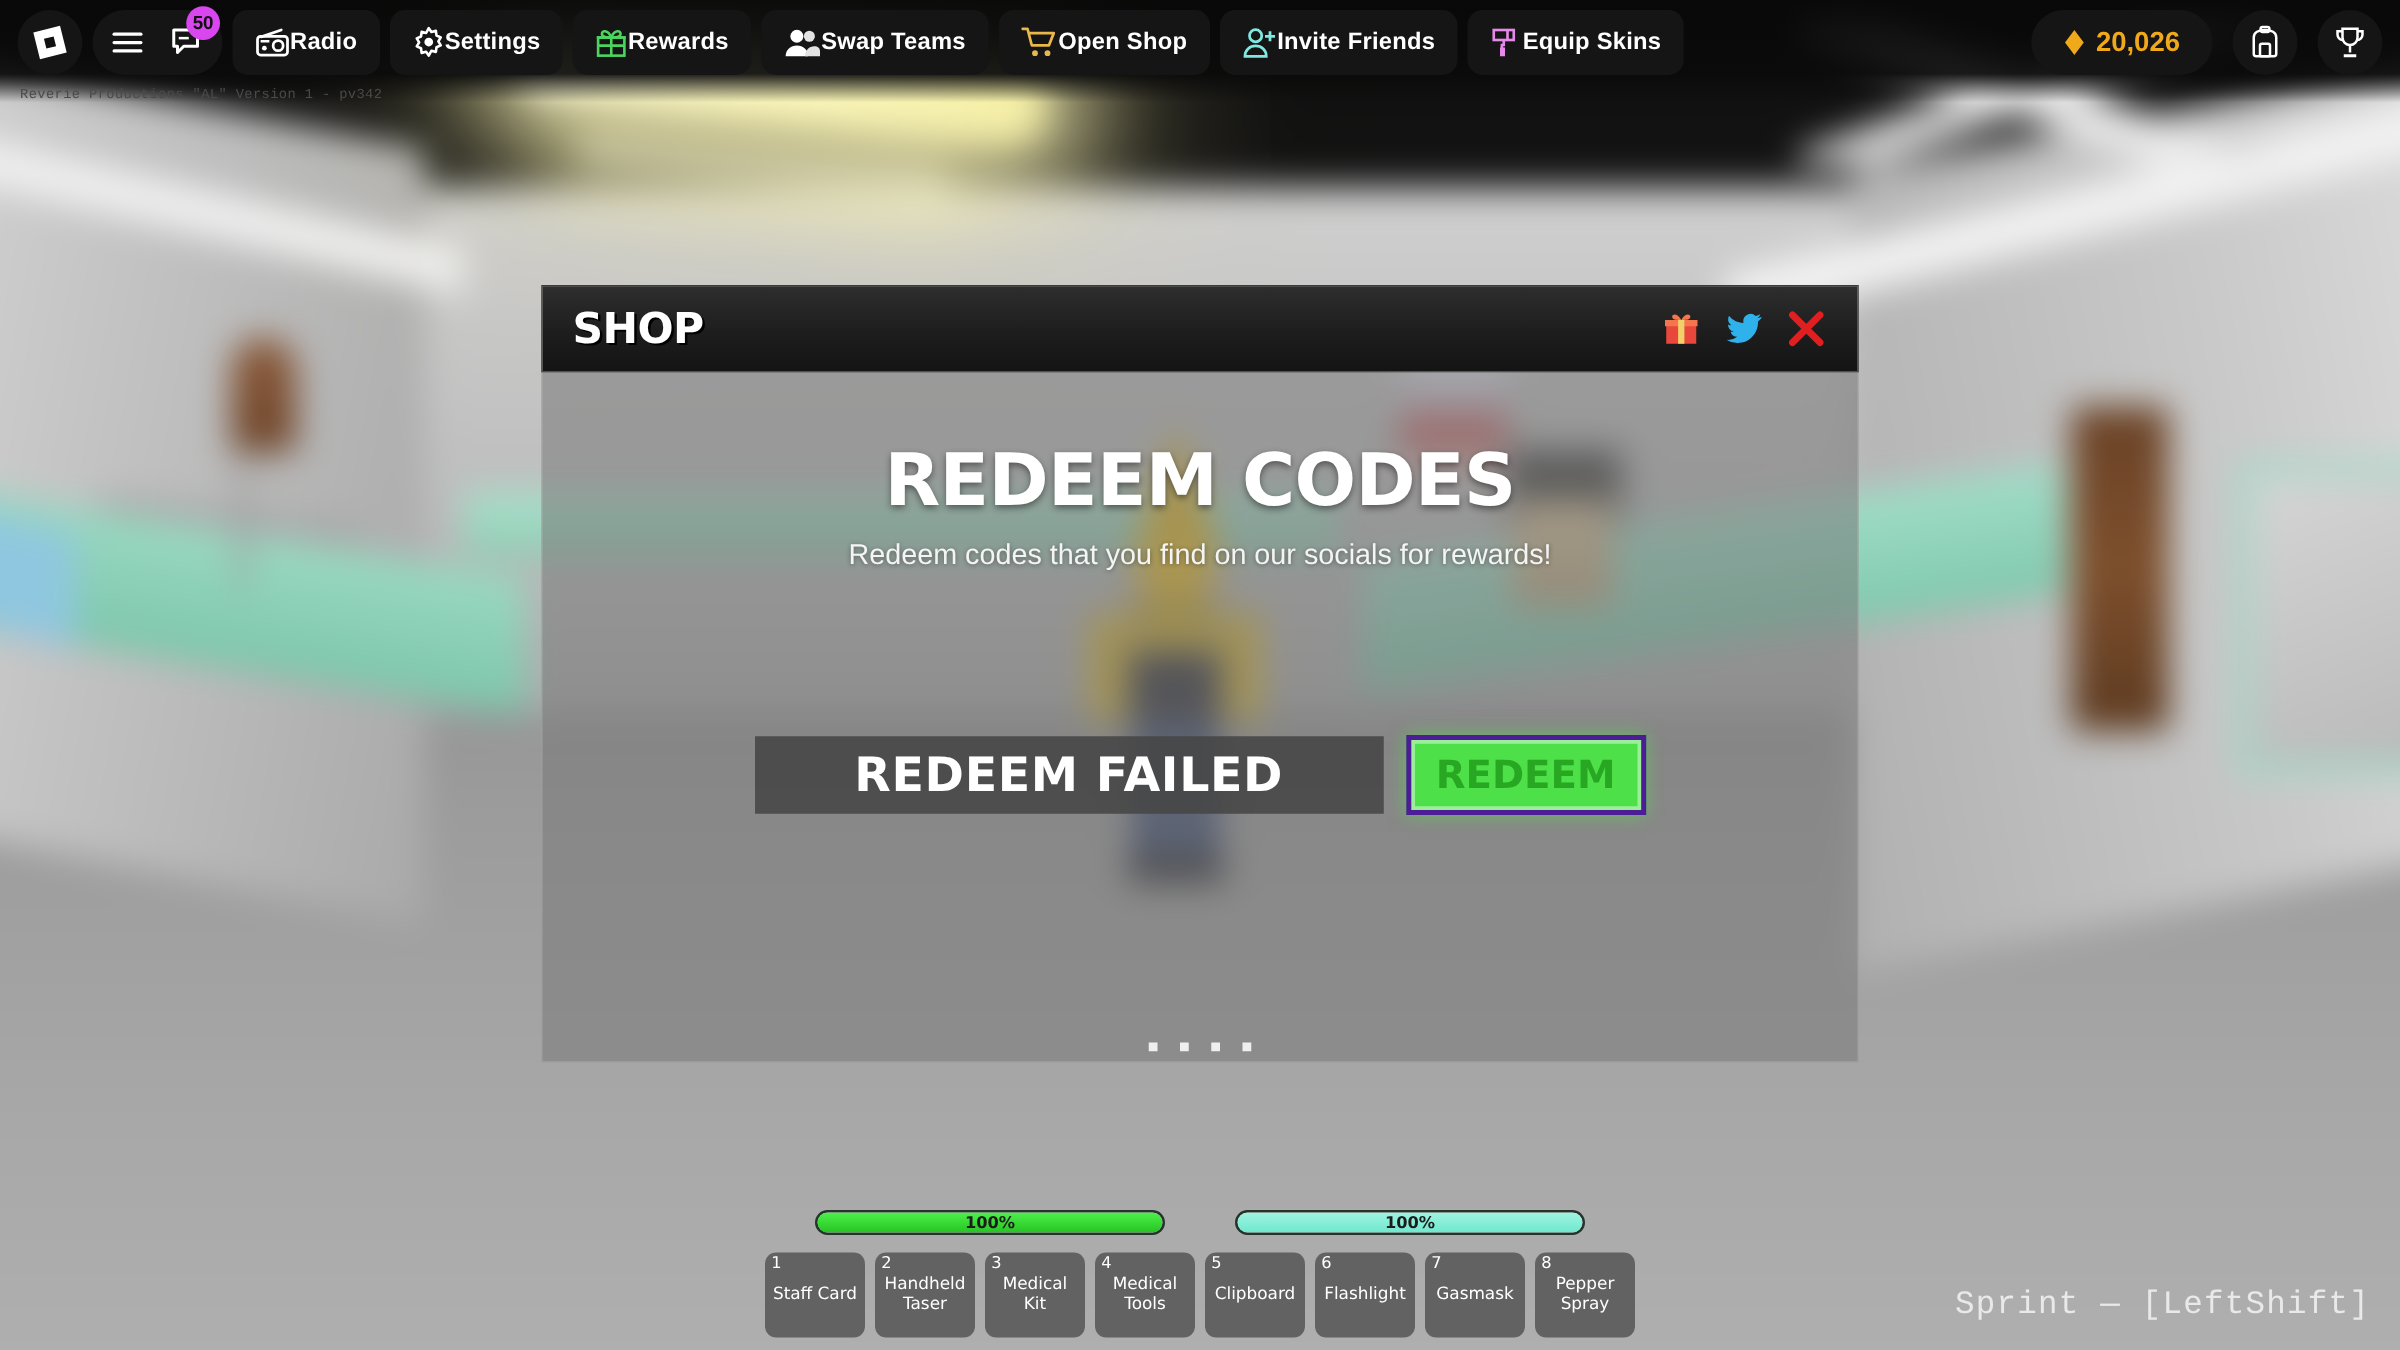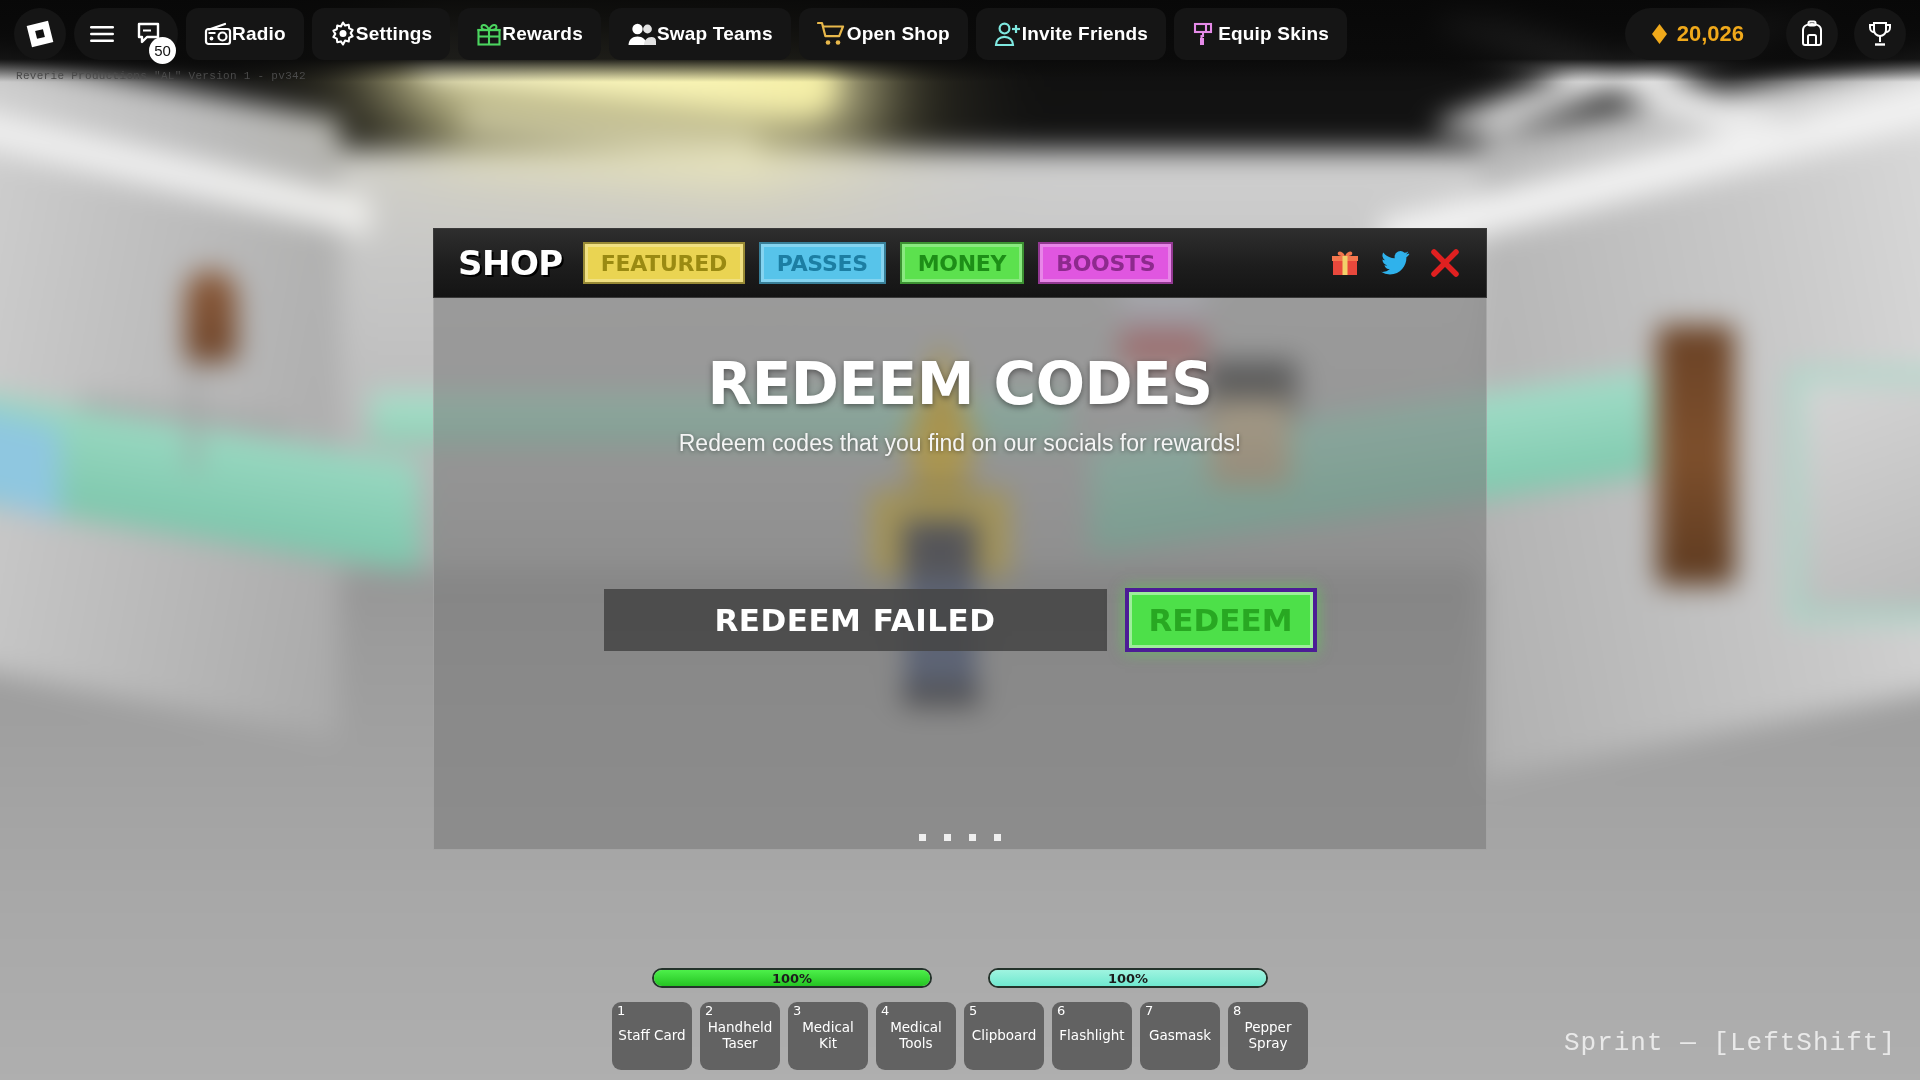--- a/index.html
+++ b/index.html
@@ -171,22 +171,22 @@
     display:flex; align-items:center; padding:0 18px;
     color:#fff; font-size:19px; font-weight:700; letter-spacing:.2px;
     flex:0 0 auto;
   }
   .tb-group { display:flex; align-items:center; gap:0; background:#151515; border-radius:26px; height:52px; padding:0 4px;}
   .tb-group .tb-circle { background:transparent; width:48px;}
   .tb-spacer { flex:1 1 auto; }
   .badge-50 {
     position:absolute; right:-2px; top:-3px;
     min-width:27px; height:27px; border-radius:14px;
-    background:#ffffff; color:#111; font-size:15px; font-weight:400;
-    display:flex; align-items:center; justify-content:center; padding:0 5px;margin-top:32px;
+    background:#d946ef; color:#111; font-size:15px; font-weight:700;
+    display:flex; align-items:center; justify-content:center; padding:0 5px;
   }
   .currency-pill {
     height:52px; border-radius:26px; background:#151515;
     display:flex; align-items:center; gap:9px; padding:0 26px;
     color:#f0a91b; font-size:22px; font-weight:800;
   }
   .ver-text {
     position:absolute; left:16px; top:70px; z-index:41;
     font-family:"Liberation Mono", monospace; font-size:11px;
     color:#4a4a4a; letter-spacing:.3px; white-space:nowrap;
@@ -237,21 +237,21 @@
     color:#f4f4f4; font-size:23px; font-weight:400;
     text-shadow:0 1px 4px rgba(0,0,0,.4);
   }
   #redeem-row {
     position:absolute; left:0; right:0; top:290px;
     display:flex; justify-content:center; align-items:center; gap:18px;
   }
   #code-input {
     width:503px; height:62px; background:rgba(70,70,70,.88);
     border:none; outline:none;
-    color:#fff; font-size:31px; font-weight:800; text-align:center;
+    color:#fff; font-size:38px; font-weight:800; text-align:center;
     font-family:"DejaVu Sans", sans-serif; letter-spacing:.5px;
   }
   #code-input::placeholder { color:#fff; opacity:1; }
   #redeem-btn {
     width:192px; height:64px; background:#4de049;
     border:4px solid #4c1d95;
     color:#28a822; font-size:31px; font-weight:800;
     font-family:"DejaVu Sans", sans-serif;
     display:flex; align-items:center; justify-content:center;
     box-shadow: inset 0 0 0 3px rgba(255,255,255,.45), 0 0 14px rgba(80,230,70,.55);
@@ -472,26 +472,20 @@
     </svg>
   </div>
 </div>
 
 <div class="ver-text">Reverie Productions "AL" Version 1 - pv342</div>
 
 <div id="shop">
 
   <div id="shop-header">
     <div id="shop-title">SHOP</div>
-    <div class="tabs">
-      <div class="tab featured">FEATURED</div>
-      <div class="tab passes">PASSES</div>
-      <div class="tab money">MONEY</div>
-      <div class="tab boosts">BOOSTS</div>
-    </div>
     <div class="hdr-icons">
       <div class="ic">
         <svg width="30" height="30" viewBox="0 0 30 30">
           <rect x="3" y="10" width="24" height="17" fill="#e8483c"></rect>
           <rect x="2" y="8" width="26" height="5" fill="#f4764d"></rect>
           <rect x="12.5" y="8" width="5" height="19" fill="#f2d06a"></rect>
           <path d="M15 8C12 2 7 3 7.8 6 8.4 8 12 8 15 8z" fill="#f4764d"></path>
           <path d="M15 8c3-6 8-5 7.2-2C21.6 8 18 8 15 8z" fill="#f4764d"></path>
         </svg>
       </div>

